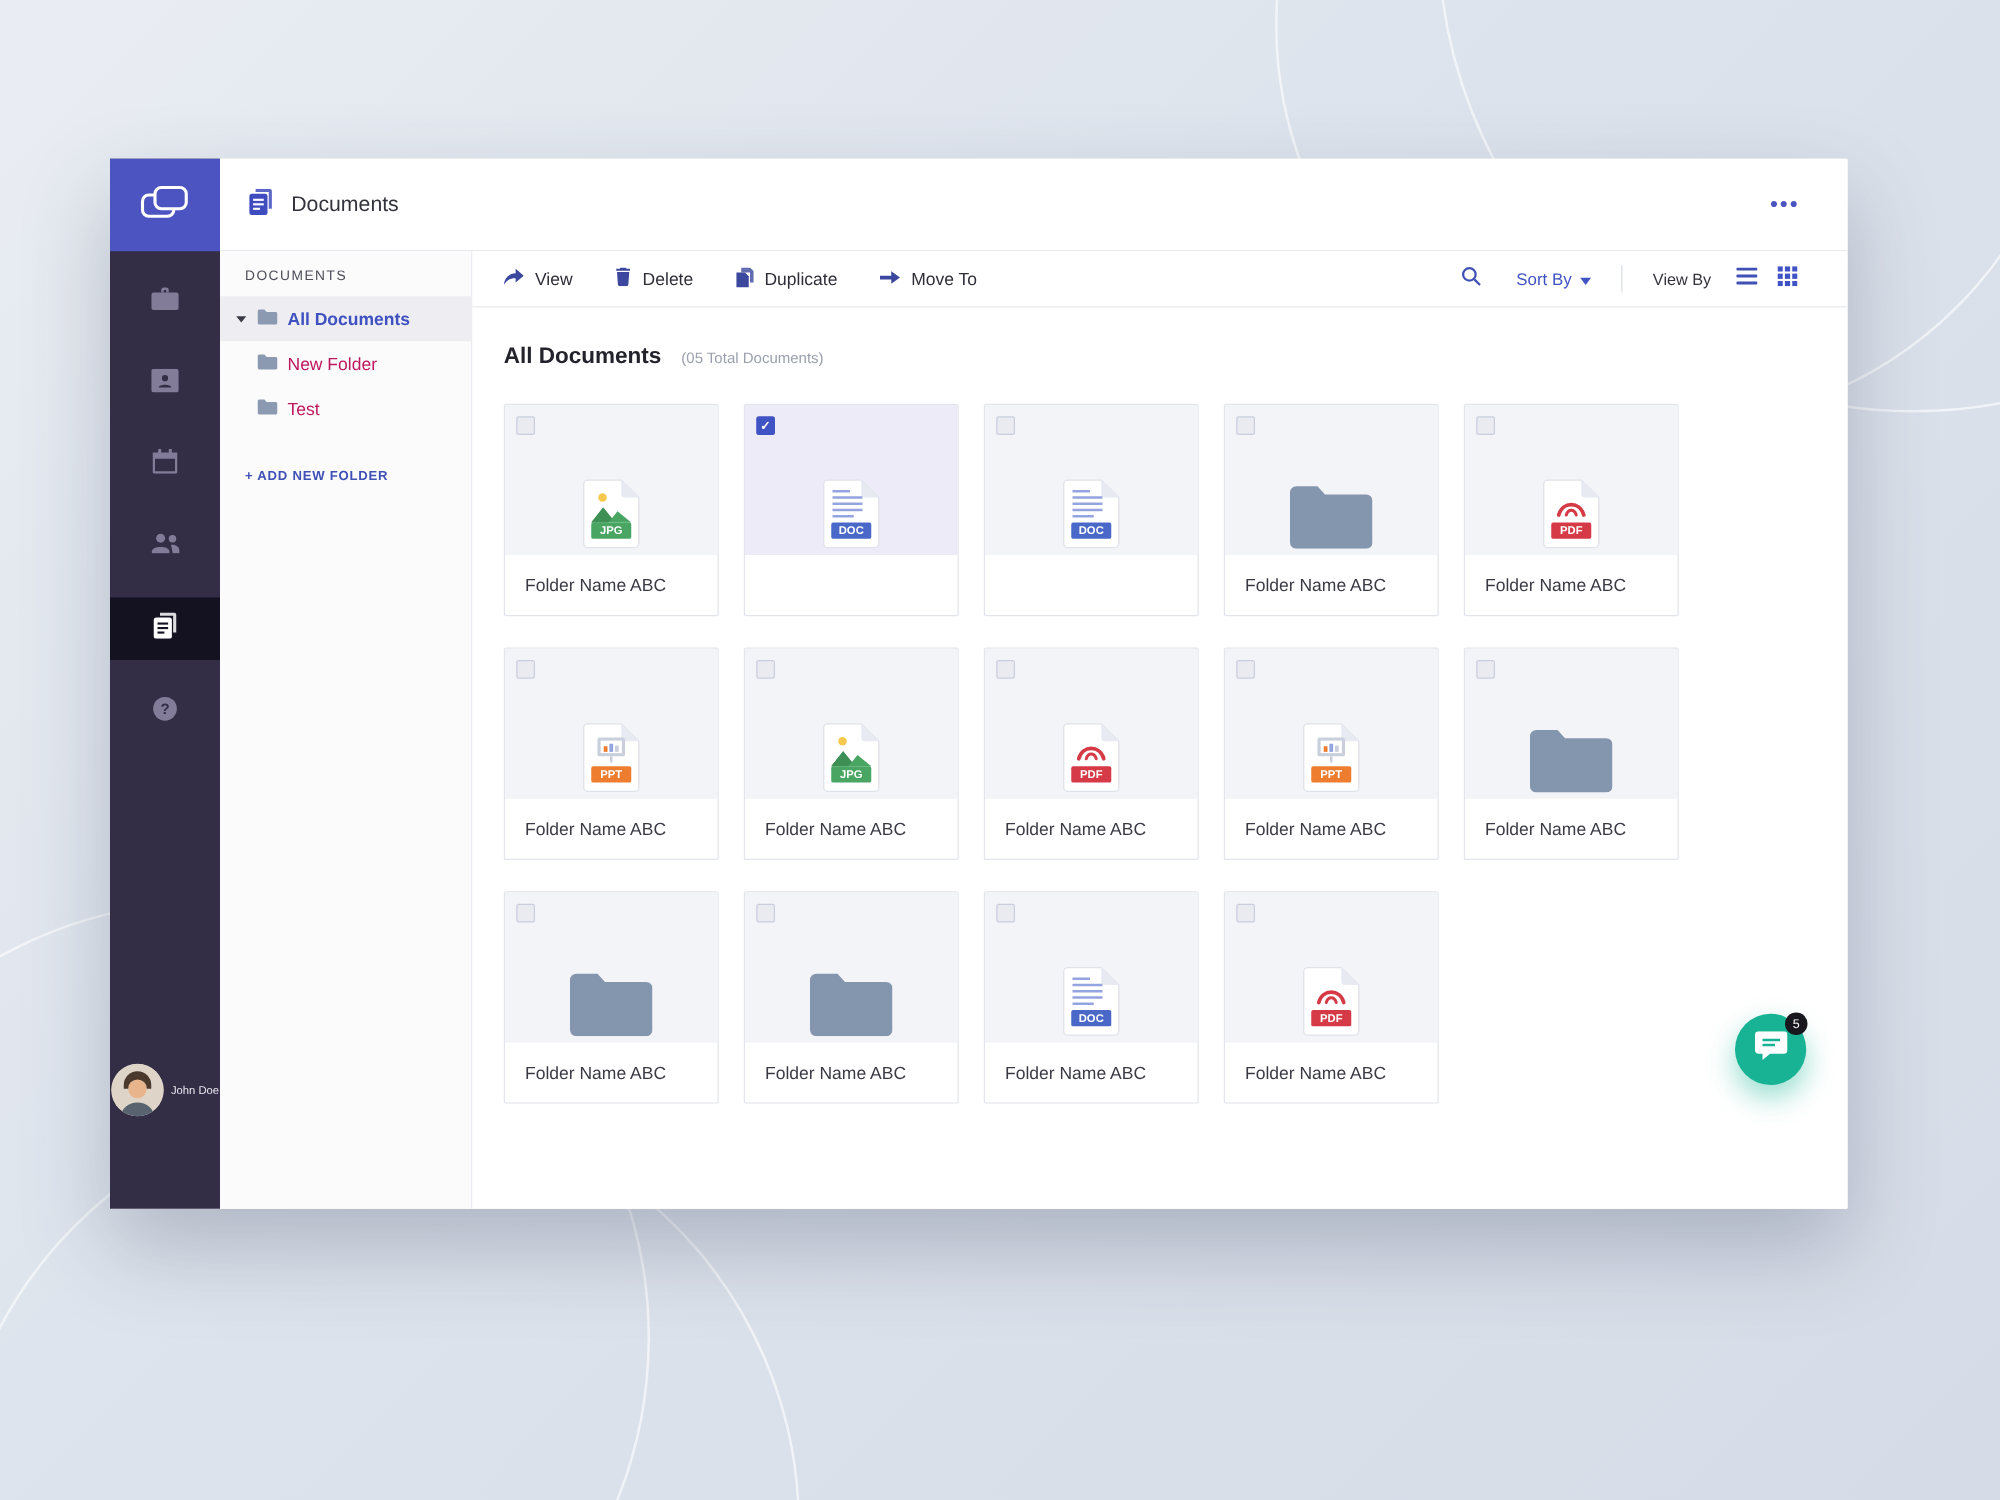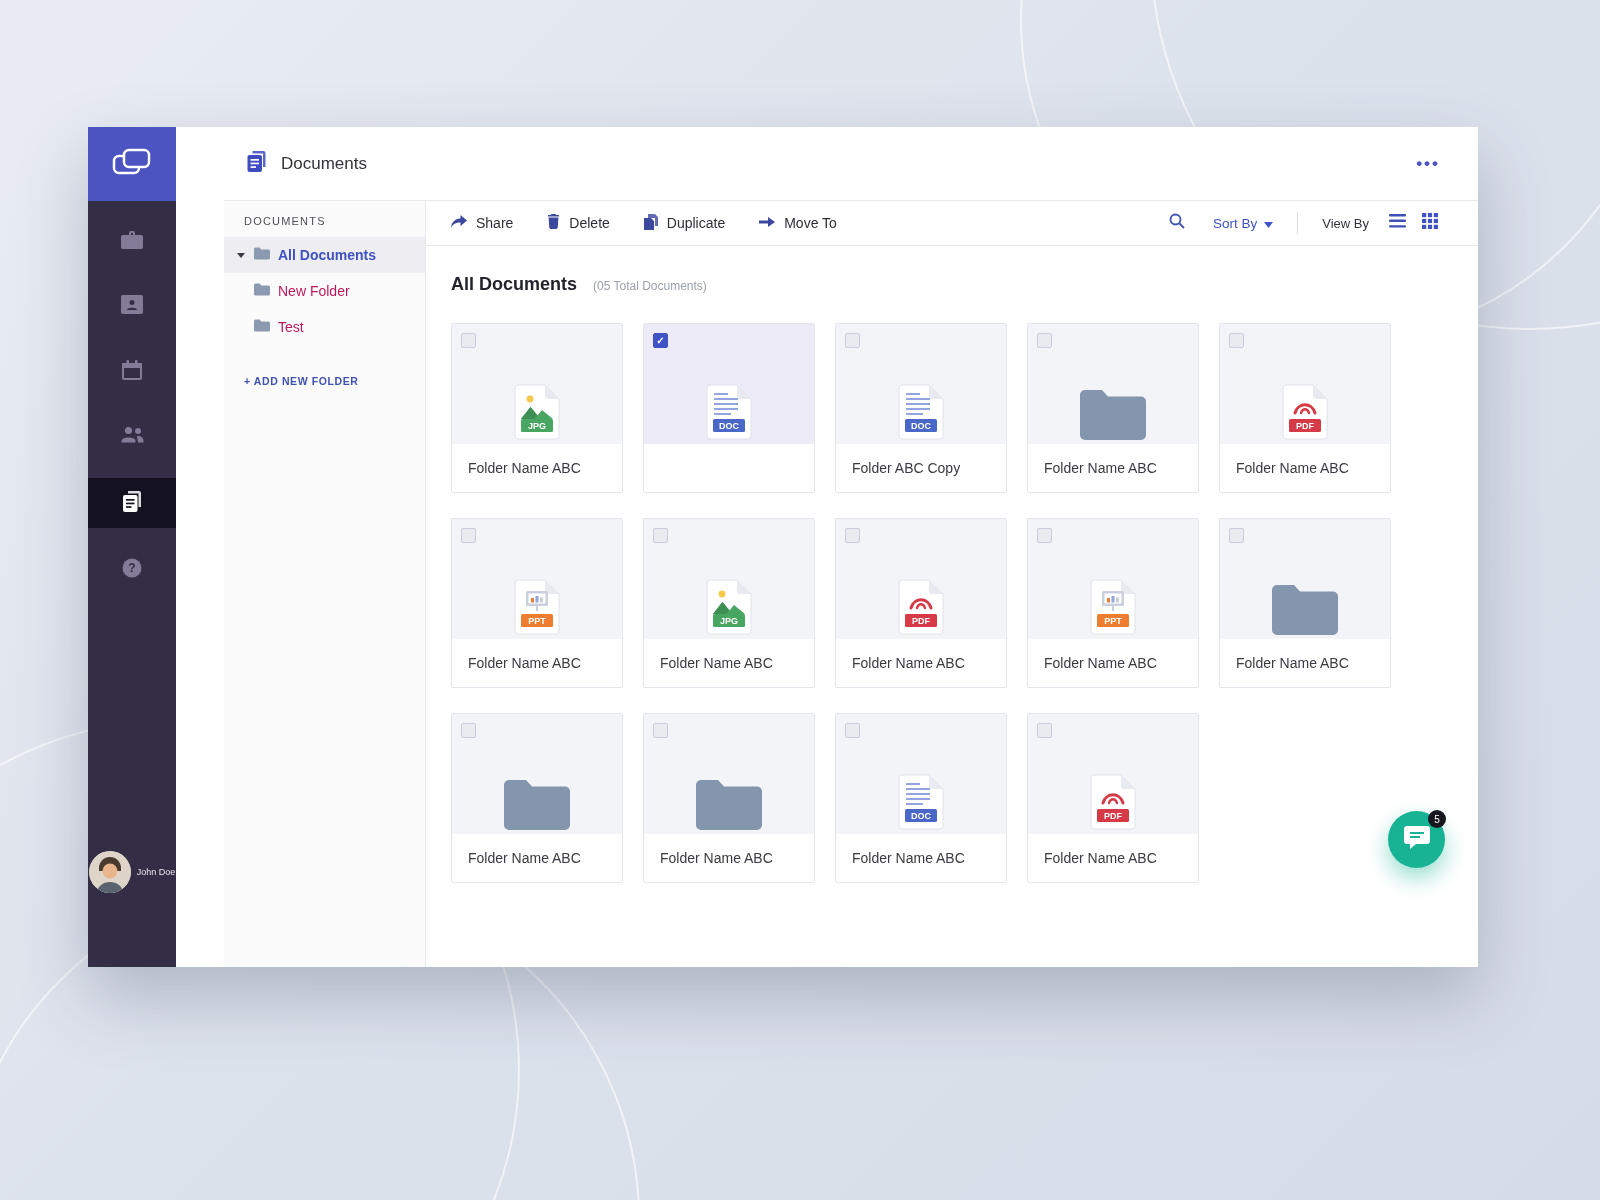--- a/index.html
+++ b/index.html
@@ -21,21 +21,21 @@
   .logo { width:88px; height:74px; background:#4b54c0; display:flex; align-items:center; justify-content:center; cursor:pointer; }
   .rail-icons { width:100%; margin-top:8px; display:flex; flex-direction:column; }
   .rail-item { height:65px; width:100%; display:flex; align-items:center; justify-content:center;
                color:#827c99; cursor:pointer; }
   .rail-item.active { height:50px; margin:9px 0; background:#141220; color:#ffffff; }
   .rail-user { margin-top:auto; margin-bottom:74px; display:flex; flex-direction:row; align-items:center; gap:6px; }
   .avatar { width:42px; height:42px; border-radius:50%; overflow:hidden; background:#d8cfc4; cursor:pointer; }
   .user-name { color:#e9e7f0; font-size:9px; }
 
   
-  .right { flex:1; min-width:0; display:flex; flex-direction:column;padding-left:48px; }
+  .right { flex:1; min-width:0; display:flex; flex-direction:column; }
   .app-header { height:74px; flex-shrink:0; background:#fff; border-bottom:1px solid #e7e9ee;
                 display:flex; align-items:center; justify-content:space-between; padding:0 38px 0 22px; }
   .header-left { display:flex; align-items:center; gap:14px; }
   .app-title { font-size:17px; color:#33333c; font-weight:500; }
   .header-menu { color:#4b54c0; font-size:17px; font-weight:bold; letter-spacing:2px; cursor:pointer; }
 
   .body-row { flex:1; min-height:0; display:flex; }
 
   
   .folder-panel { width:202px; flex-shrink:0; background:#fbfbfc; border-right:1px solid #e7e9ee; padding-top:14px; }
@@ -231,21 +231,21 @@
         </aside>
 
         <main class="main">
           <div class="toolbar">
             <div class="tool-btn">
               <span>
                 <svg width="16" height="14" viewBox="0 0 16 14" fill="#3c479e">
                   <path d="M9.5 0 16 5.5 9.5 11V7.6C4.6 7.6 2 9.4 0 13 .6 7.4 3.8 3.9 9.5 3.6z"></path>
                 </svg>
               </span>
-              <span>Share</span>
+              <span>View</span>
             </div>
             <div class="tool-btn">
               <span>
                 <svg width="13" height="15" viewBox="0 0 13 15" fill="#3c479e">
                   <path d="M4.5 0h4l.8 1H12v1.6H1V1h2.7z"></path>
                   <path d="M1.6 3.6h9.8l-.7 10a1.6 1.6 0 0 1-1.6 1.4H3.9a1.6 1.6 0 0 1-1.6-1.4z"></path>
                 </svg>
               </span>
               <span>Delete</span>
             </div>
@@ -358,21 +358,20 @@
     <path d="M31 1l14 14H34a3 3 0 0 1-3-3z" fill="#e8eaf1"></path>
     <rect x="8" y="9" width="14" height="2" fill="#93a4e0"></rect>
      <rect x="8" y="14" width="24" height="2" fill="#93a4e0"></rect>
      <rect x="8" y="19" width="24" height="2" fill="#93a4e0"></rect>
      <rect x="8" y="24" width="24" height="2" fill="#93a4e0"></rect>
      <rect x="8" y="29" width="17" height="2" fill="#93a4e0"></rect>
     <rect x="7" y="35" width="32" height="13" rx="1.5" fill="#4a68c8"></rect>
     <text x="23" y="44.6" text-anchor="middle" font-size="9" font-weight="bold" fill="#fff" font-family="Liberation Sans, sans-serif">DOC</text>
   </svg></span>
     </div>
-    <div class="card-label">Folder ABC Copy</div>
   </div>
                 <div class="card">
     <div class="card-top">
       <span class="checkbox"></span>
       <span class="icon-slot"><svg width="66" height="52" viewBox="0 0 66 52">
     <path d="M0 7a5 5 0 0 1 5-5h17l6 6.5h33a5 5 0 0 1 5 5V47a5 5 0 0 1-5 5H5a5 5 0 0 1-5-5z" fill="#8495ae"></path>
                       </svg></span>
     </div>
     <div class="card-label">Folder Name ABC</div>
   </div>

